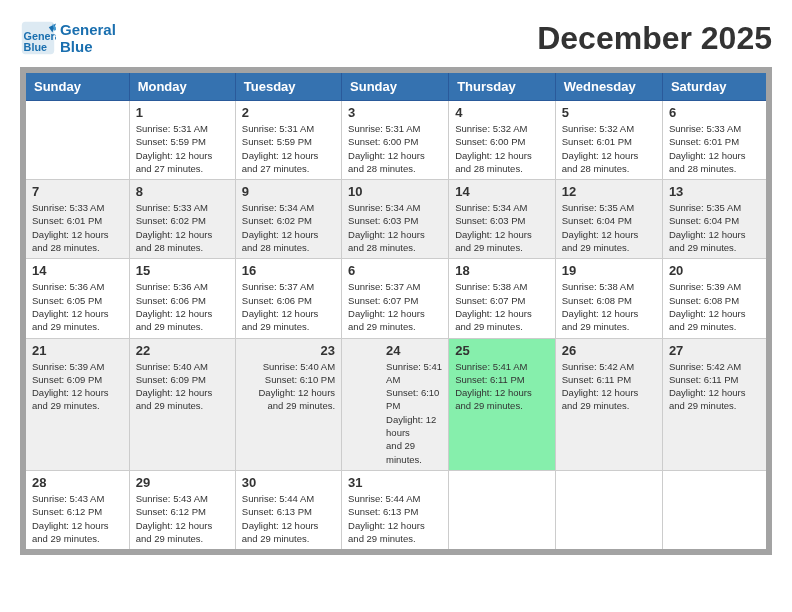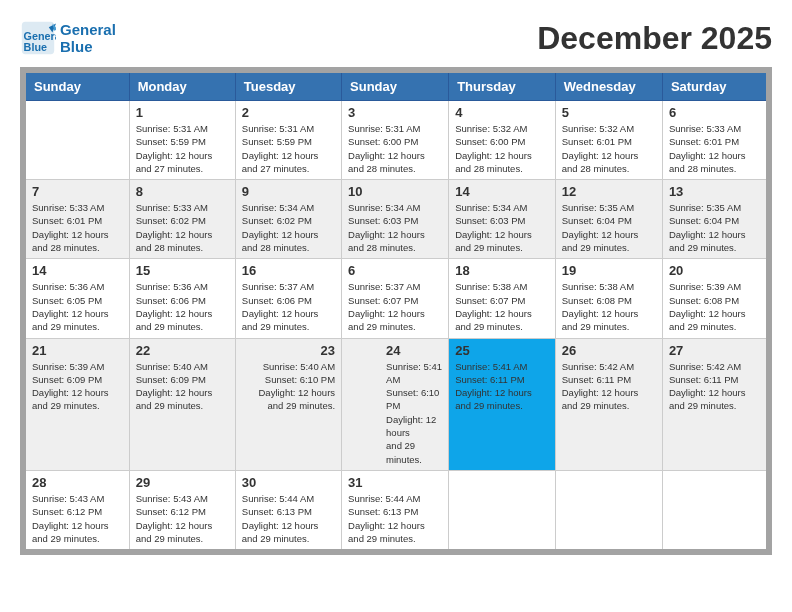--- a/index.html
+++ b/index.html
@@ -292,21 +292,21 @@
 Daylight: 12 hours
 and 29 minutes.</div>
           </td>
           <td style="background: rgb(239, 239, 239); padding-left: 44px;">
             <span class="day-number">24</span>
             <div class="day-info" style="white-space: pre-line;">Sunrise: 5:41 AM
 Sunset: 6:10 PM
 Daylight: 12 hours
 and 29 minutes.</div>
           </td>
-          <td style="background: #0ea5e9;">
+          <td style="background: #86efac;">
             <span class="day-number">25</span>
             <div class="day-info" style="white-space: pre-line;">Sunrise: 5:41 AM
 Sunset: 6:11 PM
 Daylight: 12 hours
 and 29 minutes.</div>
           </td>
           <td style="background: rgb(239, 239, 239);">
             <span class="day-number">26</span>
             <div class="day-info" style="white-space: pre-line;">Sunrise: 5:42 AM
 Sunset: 6:11 PM

